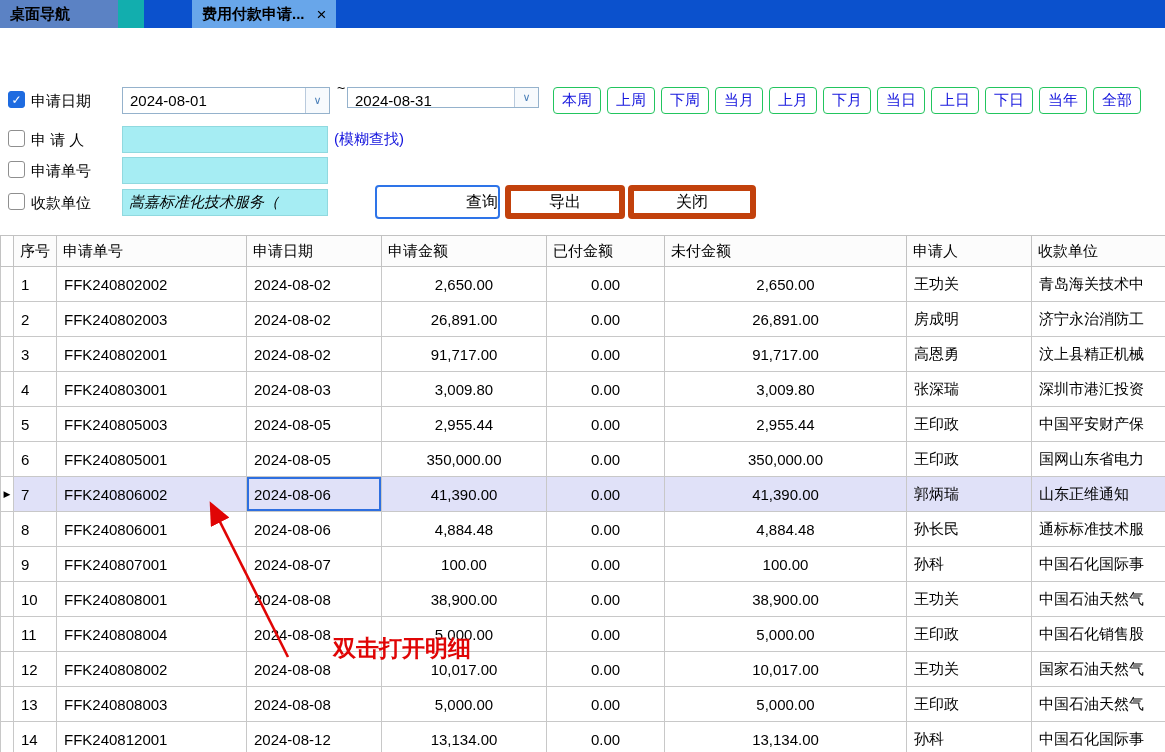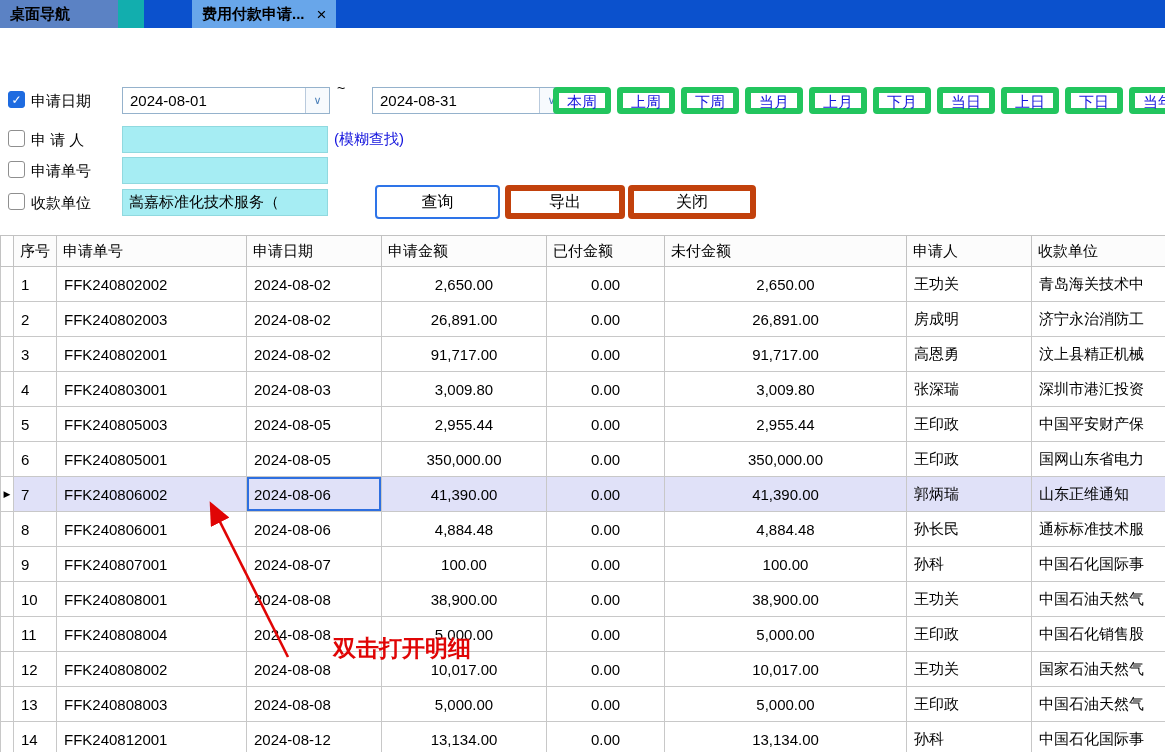--- a/index.html
+++ b/index.html
@@ -18,23 +18,23 @@
   .checkbox { width:17px; height:17px; border:1px solid #8f8f8f; border-radius:3px; background:#fff;
               display:flex; align-items:center; justify-content:center; font-size:12px; color:#fff; cursor:pointer; }
   .checkbox.checked { background:#1e6be0; border-color:#1e6be0; }
   .flabel { font-size:15px; color:#000; white-space:nowrap; }
   .combo { display:flex; border:1px solid #95b2cc; background:#fff; cursor:pointer; }
   .combo-value { flex:1; font-size:15px; padding:4px 0 0 7px; white-space:nowrap; overflow:hidden; }
   .combo-arrow { width:24px; display:flex; align-items:center; justify-content:center; border-left:1px solid #b9cadd;
                  color:#4a7fb8; font-size:11px; background:#f7fafd; }
   .tilde { font-size:14px; color:#000; }
   .cyan-input { width:206px; height:27px; background:#a6edf3; border:1px solid #90d9df; font-size:15px;
-                padding:0 6px; font-family:inherit; color:#000; outline:none; }
+                padding:0 6px; font-family:inherit; color:#000; outline:none;font-style:italic; }
   .quick-row { display:flex; gap:6px; }
-  .quick-btn { height:27px; padding:0 8px; border:6px solid #22c55e; border-radius:4px; background:#fff;
+  .quick-btn { height:27px; padding:0 8px; border:1px solid #22c55e; border-radius:4px; background:#fff;
                color:#1414dd; font-size:15px; font-family:inherit; cursor:pointer; white-space:nowrap; }
   .hint { font-size:15px; color:#1414dd; white-space:nowrap; }
   .action-btn { height:34px; border:6px solid #c2410c; border-radius:4px; background:#fff; font-size:16px;
                 font-family:inherit; cursor:pointer; color:#000; }
   .action-btn.primary { border:2px solid #2e74e8; }
 
   table.grid { position:absolute; left:0; top:235px; width:1165px; border-collapse:collapse; table-layout:fixed; }
   .grid th { height:31px; font-size:15px; font-weight:normal; text-align:left; padding:0 6px; background:#fcfcfc;
              border:1px solid #c2c2c2; white-space:nowrap; overflow:hidden; }
   .grid td { height:35px; font-size:15px; padding:0 7px; background:#fff; border:1px solid #c8c8c8;
@@ -65,21 +65,21 @@
 
   <div class="abs checkbox checked" style="left:8px; top:91px;">
     <span>✓</span>
   </div>
   <div class="abs flabel" style="left:31px; top:92px;">申请日期</div>
   <div class="abs combo" style="left:122px; top:87px; width:208px; height:27px;">
     <span class="combo-value">2024-08-01</span>
     <span class="combo-arrow">∨</span>
   </div>
   <div class="abs tilde" style="left:337px; top:80px;">~</div>
-  <div class="abs combo" style="left:372px; top:87px; width:192px; height:27px;">
+  <div class="abs combo" style="left:347px; top:87px; width:192px; height:21px;">
     <span class="combo-value">2024-08-31</span>
     <span class="combo-arrow">∨</span>
   </div>
   <div class="abs quick-row" style="left:553px; top:87px;">
       <button class="quick-btn">本周</button>
       <button class="quick-btn">上周</button>
       <button class="quick-btn">下周</button>
       <button class="quick-btn">当月</button>
       <button class="quick-btn">上月</button>
       <button class="quick-btn">下月</button>
@@ -95,21 +95,21 @@
   <input class="abs cyan-input" style="left: 122px; top: 126px;">
   <div class="abs hint" style="left:334px; top:130px;">(模糊查找)</div>
 
   <div class="abs checkbox" style="left:8px; top:161px;"></div>
   <div class="abs flabel" style="left:31px; top:162px;">申请单号</div>
   <input class="abs cyan-input" style="left: 122px; top: 157px;">
 
   <div class="abs checkbox" style="left:8px; top:193px;"></div>
   <div class="abs flabel" style="left:31px; top:194px;">收款单位</div>
   <input class="abs cyan-input" style="left: 122px; top: 189px;" value="嵩嘉标准化技术服务（">
-  <button class="abs action-btn primary" style="left:375px; top:185px; width:125px;">查询</button>
+  <button class="abs action-btn primary" style="left:375px; top:185px; width:125px;text-align:right;">查询</button>
   <button class="abs action-btn" style="left:505px; top:185px; width:120px;">导出</button>
   <button class="abs action-btn" style="left:628px; top:185px; width:128px;">关闭</button>
 
   <table class="grid">
     <colgroup>
       <col style="width:13px">
         <col style="width:43px">
         <col style="width:190px">
         <col style="width:135px">
       <col style="width:165px">

